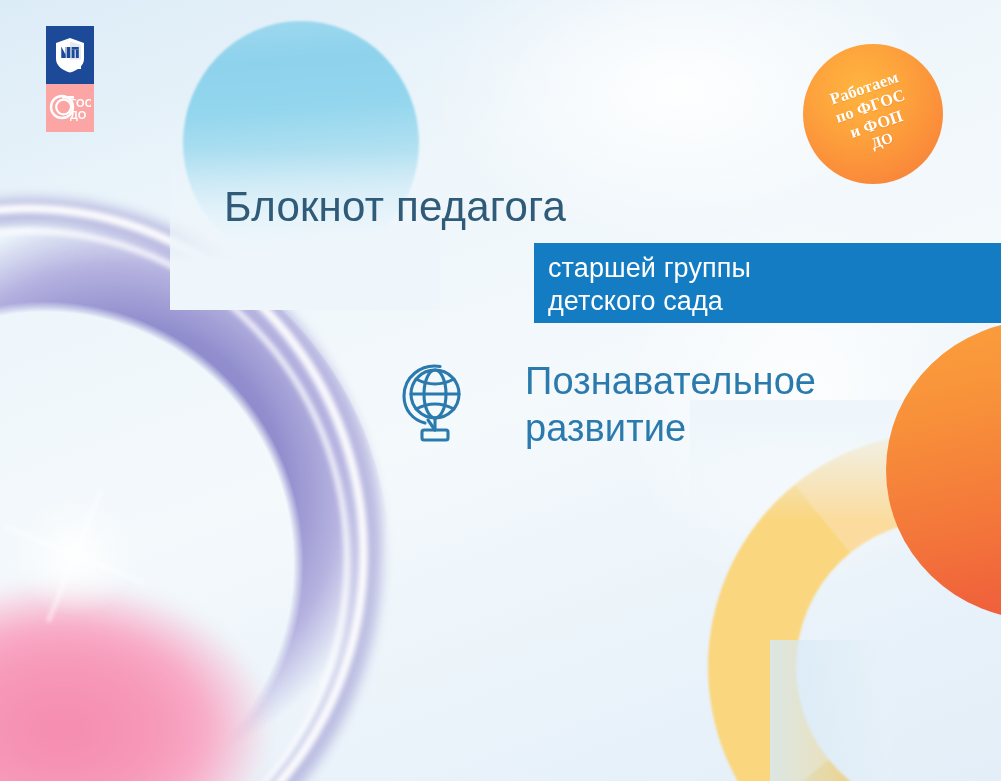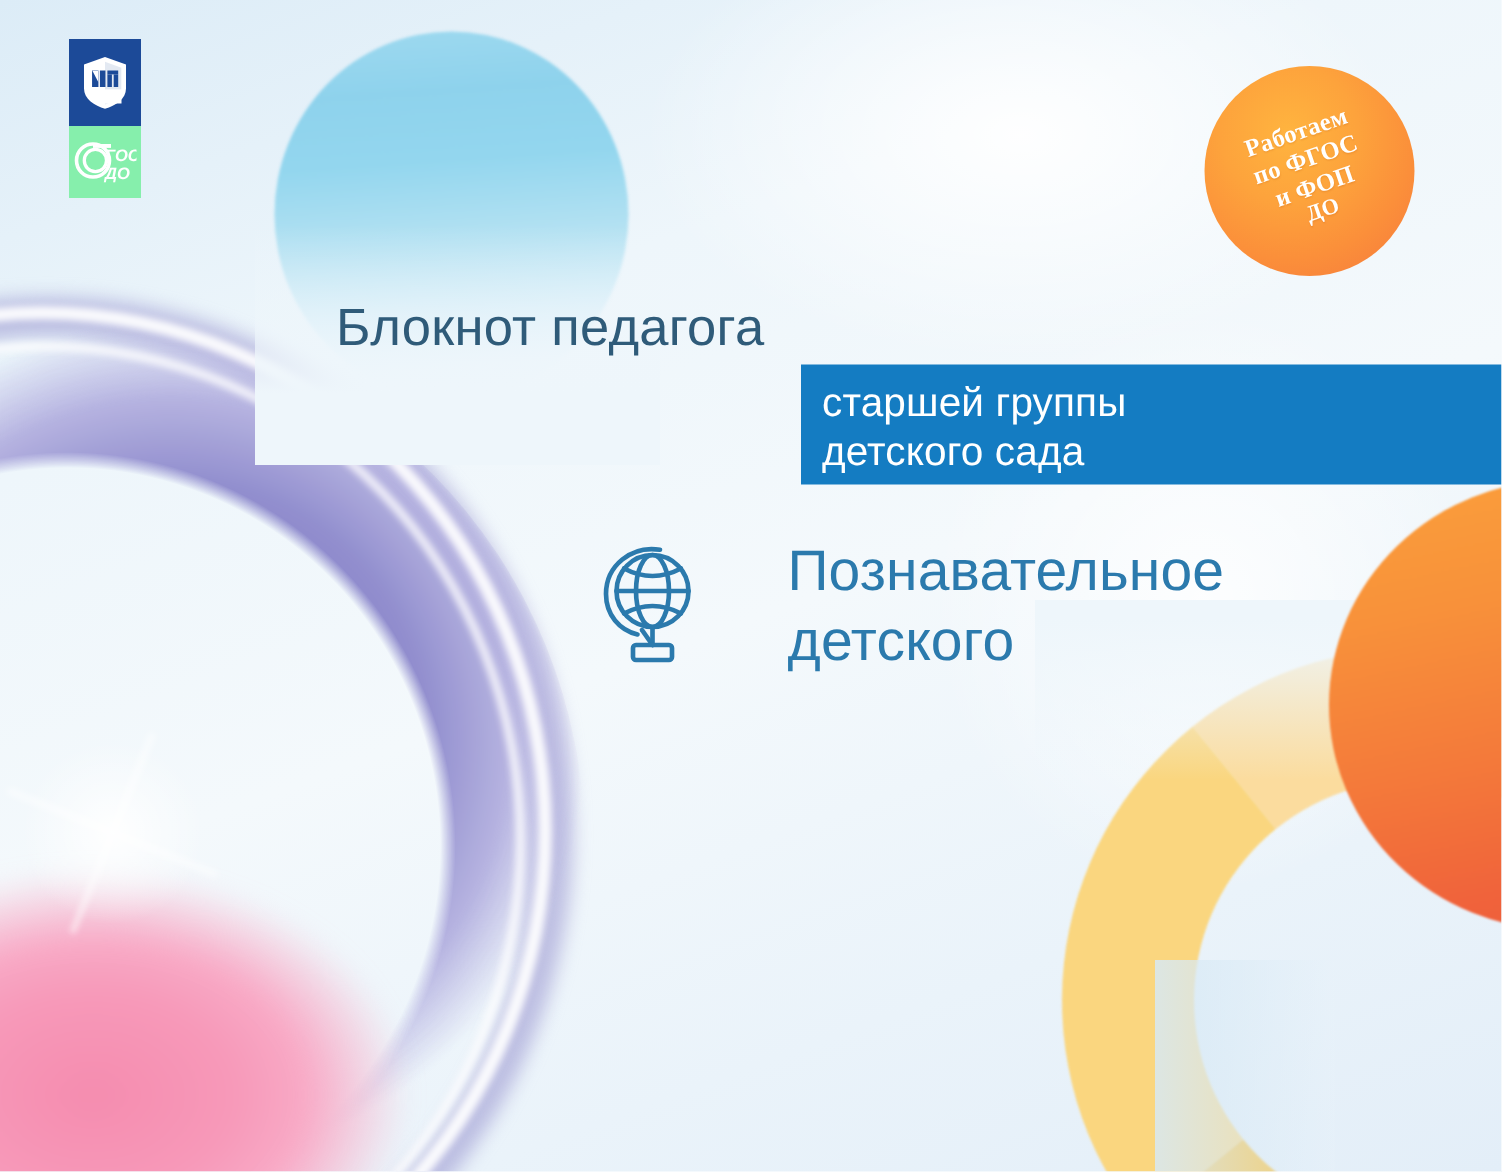--- a/index.html
+++ b/index.html
@@ -176,22 +176,21 @@
   .logo-top {
     position: absolute;
     left: 0; top: 0;
     width: 48px; height: 58px;
     background: #1c4a98;
   }
   .logo-bottom {
     position: absolute;
     left: 0; top: 58px;
     width: 48px; height: 48px;
-    background: #86efac;
-    font-style: italic;
+    background: #fca5a5;
   }
   .logo-mark, .logo-gos {
     position: absolute;
     inset: 0;
     display: flex;
     align-items: center;
     justify-content: center;
   }
 
   
@@ -220,22 +219,22 @@
     letter-spacing: .2px;
     text-align: center;
     text-shadow: 0 1px 1px rgba(190,90,20,0.22);
   }
   .seal-text span { display: block; white-space: nowrap; }
   .seal-text .l4 { font-size: 15px; }
 
   
   .title-main {
     position: absolute;
-    left: 224px; top: 200px;
-    font-size: 35px;
+    left: 224px; top: 184px;
+    font-size: 42px;
     line-height: 1.1;
     color: #2f5b79;
     letter-spacing: .2px;
     z-index: 25;
     white-space: nowrap;
   }
 
   .banner {
     position: absolute;
     left: 534px; top: 243px;
@@ -351,15 +350,15 @@
         <path d="M22 51 Q41 41 60 51"></path>
         <path d="M46 8.5 C27 5.5 10 19 10 38 C10 52 19 62 31 65"></path>
         <line x1="34" y1="62" x2="41" y2="72"></line>
         <line x1="41" y1="60" x2="41" y2="72"></line>
         <rect x="28" y="72" width="26" height="10" rx="2"></rect>
       </g>
     </svg>
   </div>
 
   <div class="subject">Познавательное
-детского</div>
+развитие</div>
 
 </div>
 
 </body></html>

